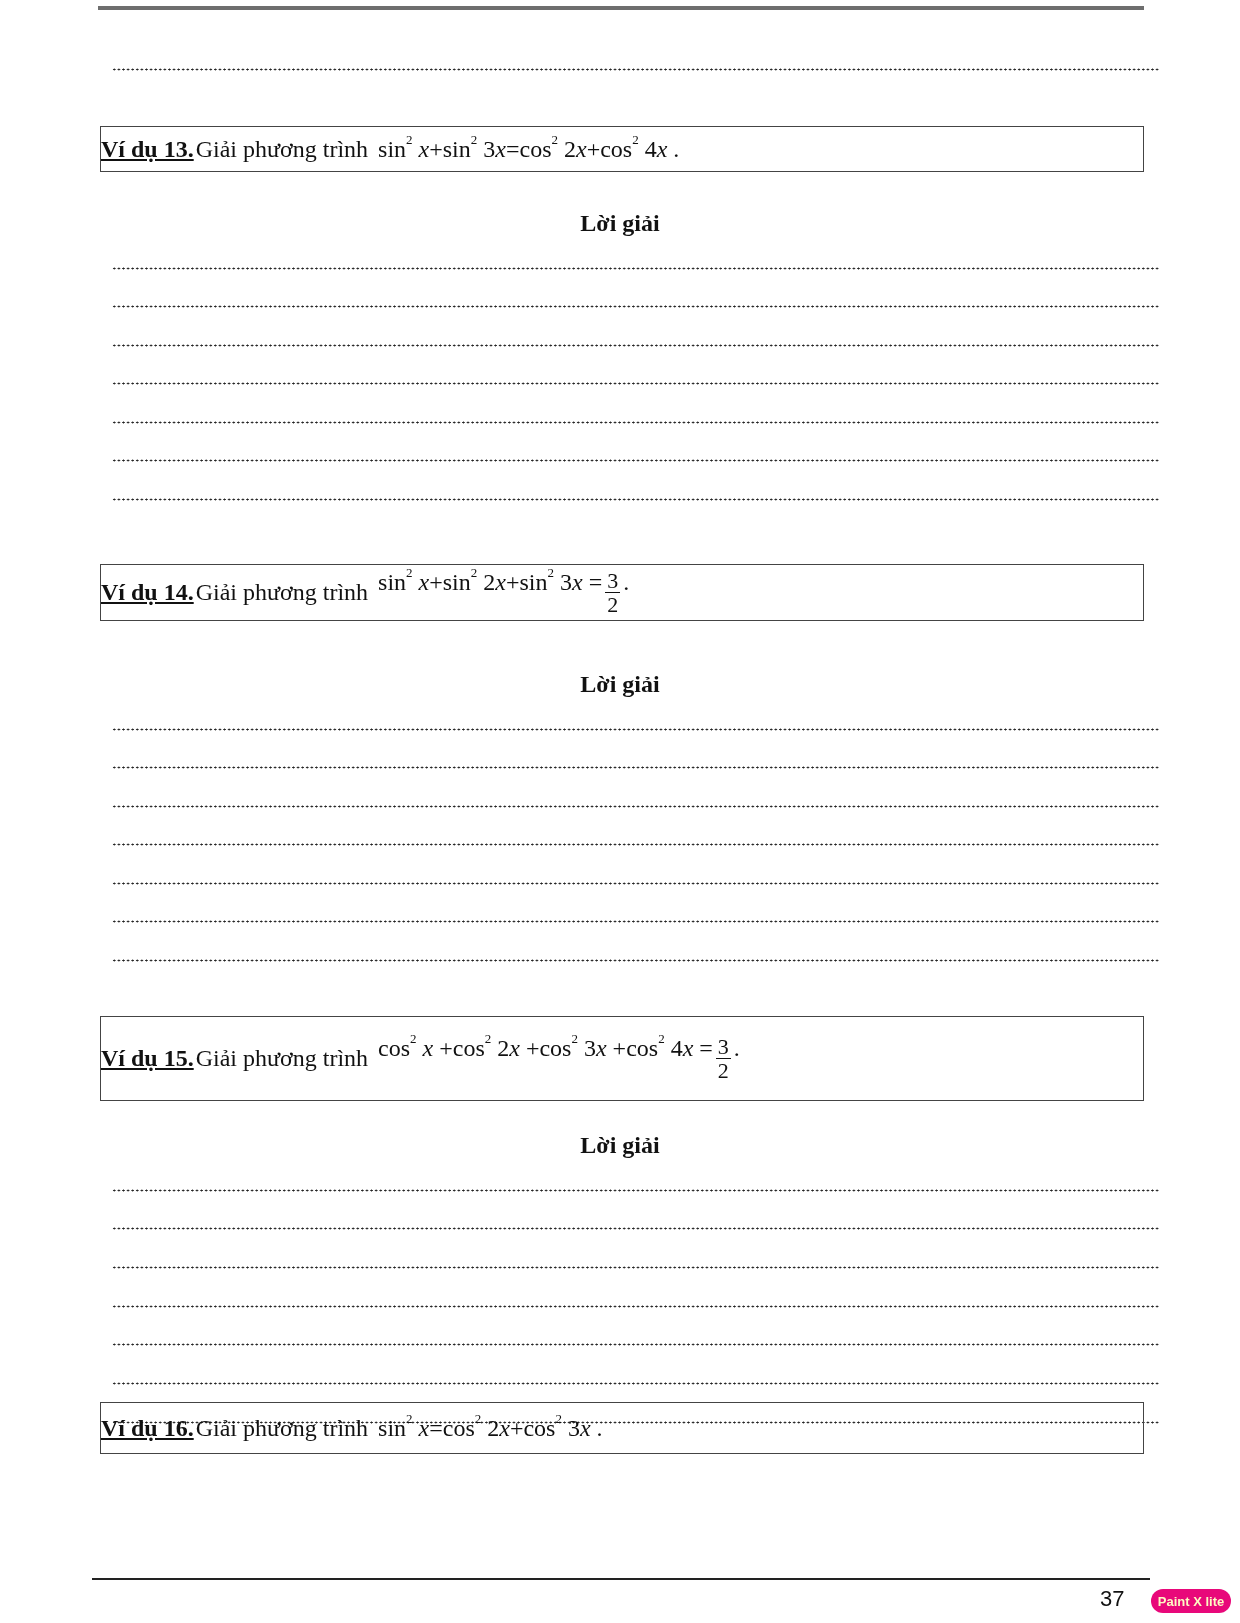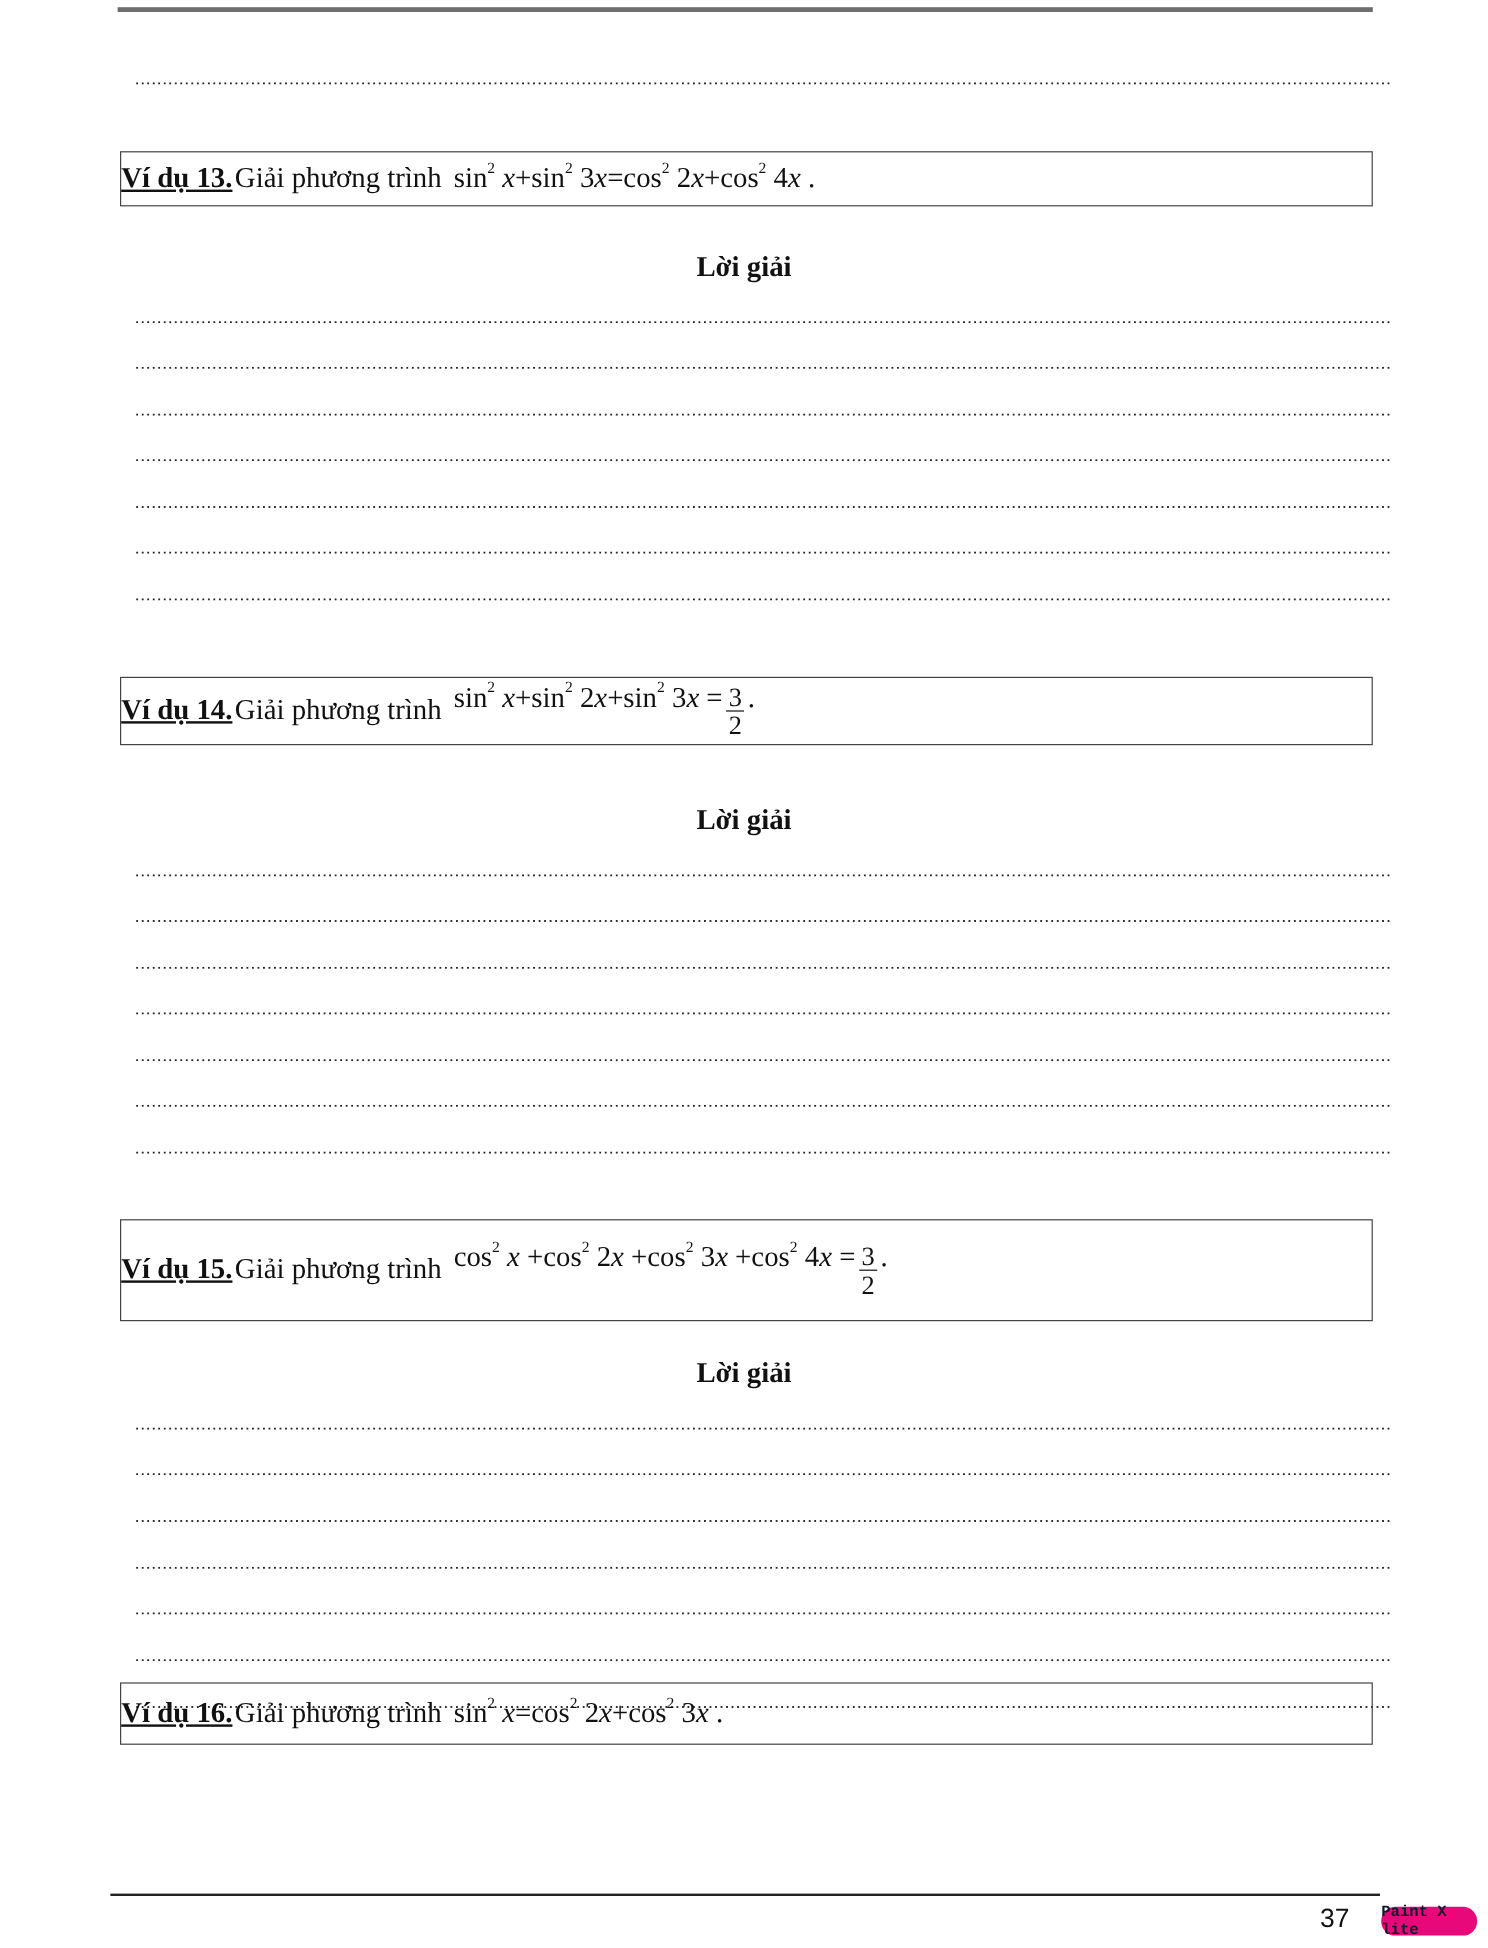--- a/index.html
+++ b/index.html
@@ -15,21 +15,21 @@
   .qtext { margin-left:2px; }
   .math { margin-left:10px; font-family:"Liberation Serif","DejaVu Serif",serif; display:inline-flex; align-items:flex-start; }
   .math sup { font-size:13px; position:relative; top:-4px; }
   .math i { font-style:italic; }
   .frac { display:inline-flex; flex-direction:column; align-items:center; margin:0 3px; font-size:22px; line-height:1.05; }
   .frac .num { border-bottom:1.3px solid #111; padding:0 2px; }
   .heading { position:absolute; left:0; width:1240px; text-align:center; font-weight:bold; font-size:24px; }
   .bottom-rule { position:absolute; left:92px; top:1578px; width:1058px; height:2px; background:#222; }
   .pagenum { position:absolute; left:1100px; top:1586px; font-family:"Liberation Sans",sans-serif; font-weight:normal; font-size:22px; }
   .badge { position:absolute; left:1151px; top:1589px; width:80px; height:24px; border-radius:12px;
-           background:#e8087a; color:#0f172a; font-family:Liberation Mono, monospace; font-weight:bold; font-size:13px;
+           background:#e8087a; color:#fef9c3; font-family:Liberation Sans, sans-serif; font-weight:bold; font-size:13px;
            display:flex; align-items:center; justify-content:center; }
 </style>
 </head>
 <body>
 
 <div class="top-rule"></div>
 
 <div class="dots" style="top:68px"></div>
 
 <div class="qbox" style="top:126px;height:46px">

